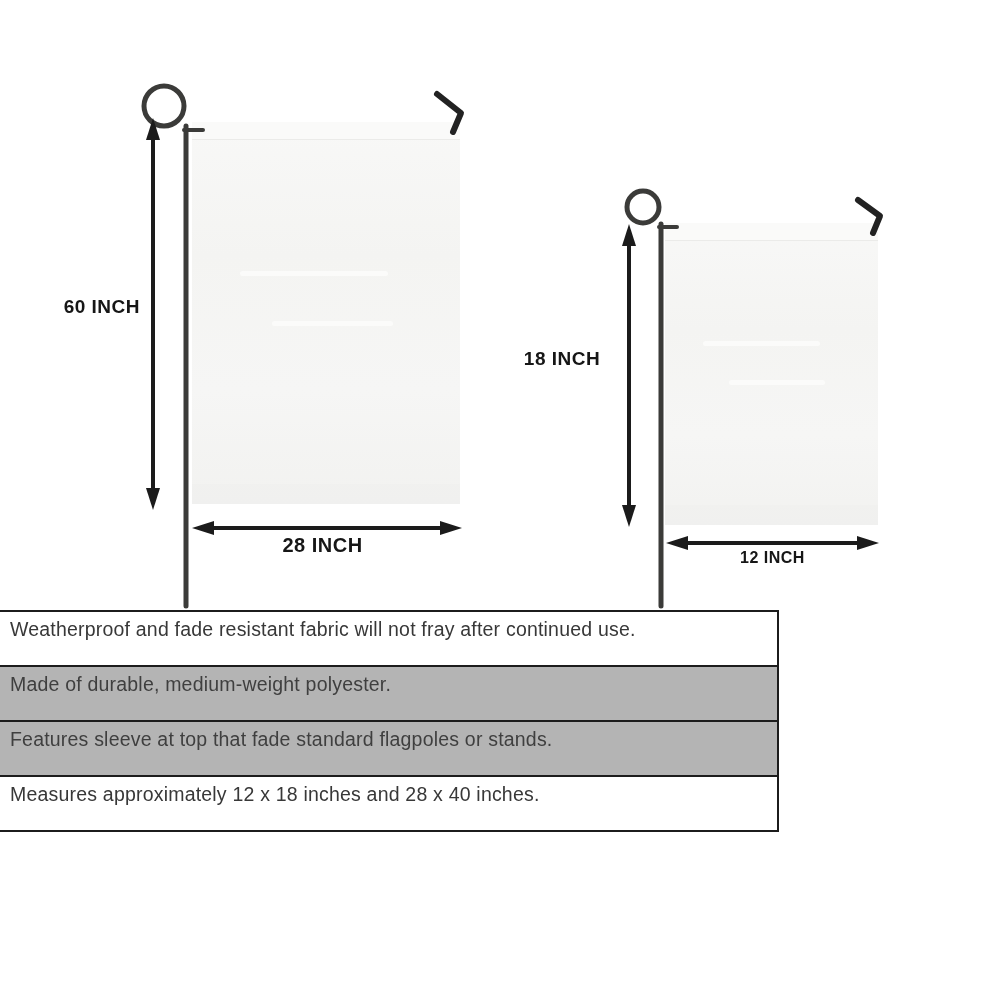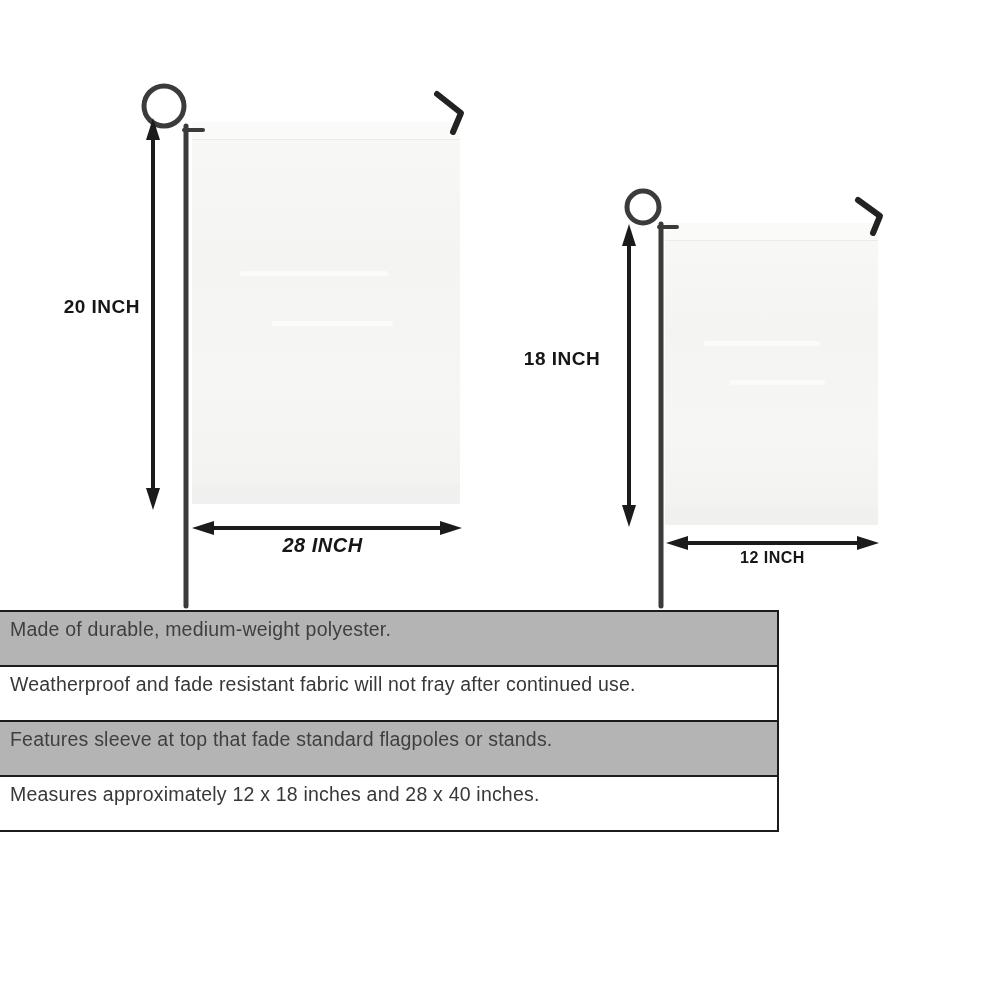--- a/index.html
+++ b/index.html
@@ -17,21 +17,21 @@
   .flag .fold { position:absolute; left:18%; width:55%; height:5px; background:#fcfcfb; border-radius:3px; opacity:0.8; }
   .flag .fold.f2 { top:52%; left:30%; width:45%; }
   .flag .fold.f1 { top:39%; }
   .flag .hem { position:absolute; bottom:0; left:0; right:0; height:20px; background:#efefee; opacity:0.7; }
   .flag-large { left:192px; top:122px; width:268px; height:382px; }
   .flag-small { left:665px; top:223px; width:213px; height:302px; }
 
   
   .dim-label { position:absolute; font-weight:bold; font-size:19px; color:#161616; letter-spacing:0.5px; }
   .lbl-40 { left:40px;  top:296px; width:100px; text-align:right; }
-  .lbl-28 { left:250px; top:534px; width:145px; text-align:center; font-size:20px;font-style:italic; }
+  .lbl-28 { left:250px; top:534px; width:145px; text-align:center; font-size:20px; }
   .lbl-18 { left:512px; top:348px; width:100px; text-align:center; }
   .lbl-12 { left:700px; top:549px; width:145px; text-align:center; font-size:16px; }
 
   svg.strokes { position:absolute; left:0; top:0; }
 
   
   .features { position:absolute; left:0; top:610px; width:779px;
               border-top:2px solid #1c1c1c; border-right:2px solid #1c1c1c; }
   .feature-row { height:55px; border-bottom:2px solid #1c1c1c; background:#ffffff;
                  font-size:19.5px; color:#383838; padding:6px 10px; letter-spacing:0.2px; }
@@ -93,25 +93,25 @@
       <polygon points="629,527 622,505 636,505" stroke="none"></polygon>
     </g>
 
     <g stroke="#1b1b1b" fill="#1b1b1b">
       <line x1="681" y1="543" x2="864" y2="543" stroke-width="4"></line>
       <polygon points="666,543 688,536 688,550" stroke="none"></polygon>
       <polygon points="879,543 857,536 857,550" stroke="none"></polygon>
     </g>
   </svg>
 
-  <div class="dim-label lbl-40">20 INCH</div>
+  <div class="dim-label lbl-40">60 INCH</div>
   <div class="dim-label lbl-28">28 INCH</div>
   <div class="dim-label lbl-18">18 INCH</div>
   <div class="dim-label lbl-12">12 INCH</div>
 
   <div class="features">
+    <div class="feature-row">Weatherproof and fade resistant fabric will not fray after continued use.</div>
     <div class="feature-row shaded">Made of durable, medium-weight polyester.</div>
-    <div class="feature-row">Weatherproof and fade resistant fabric will not fray after continued use.</div>
     <div class="feature-row shaded">Features sleeve at top that fade standard flagpoles or stands.</div>
     <div class="feature-row">Measures approximately 12 x 18 inches and 28 x 40 inches.</div>
   </div>
 
 </div>
 
 </body></html>

